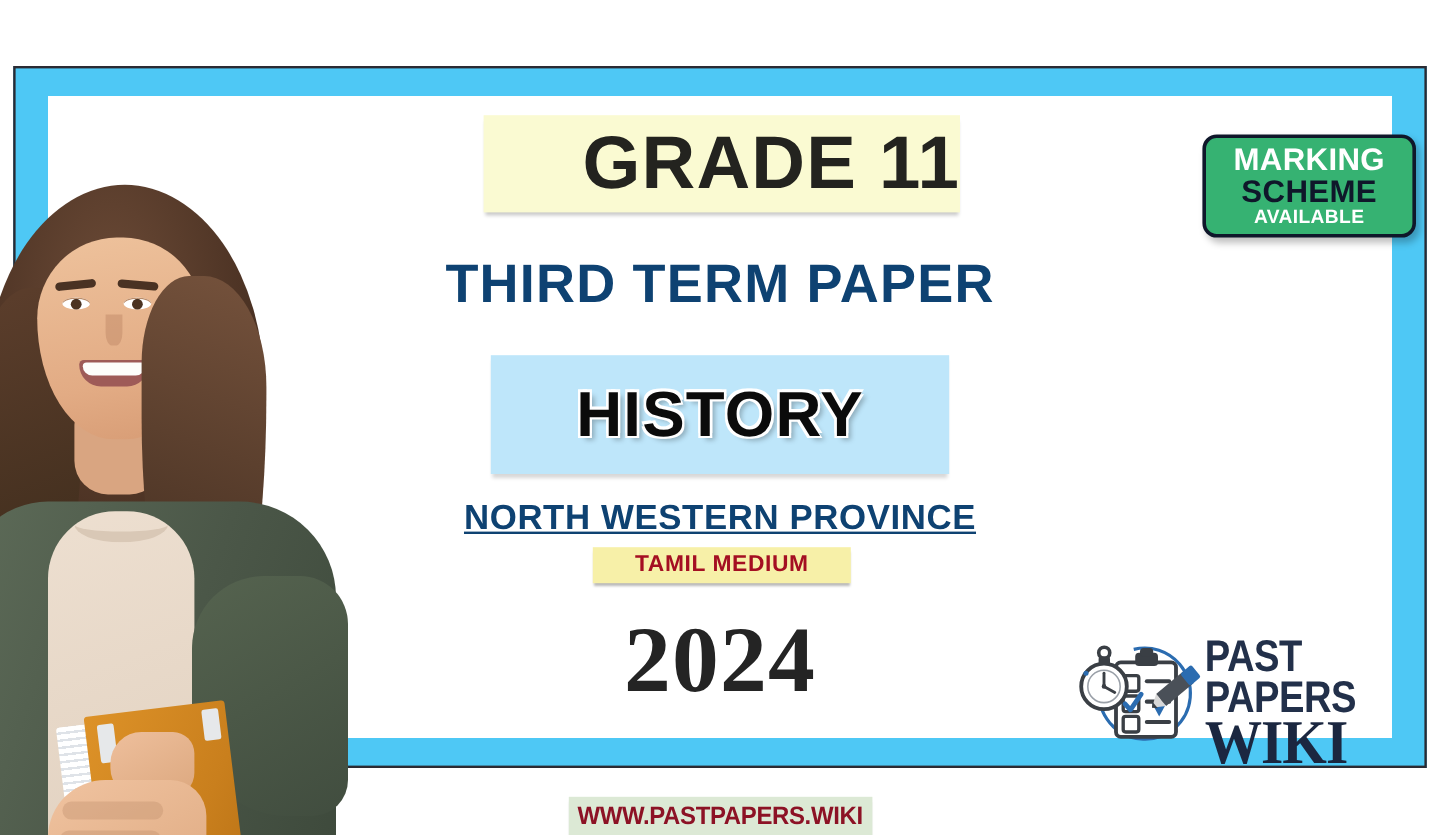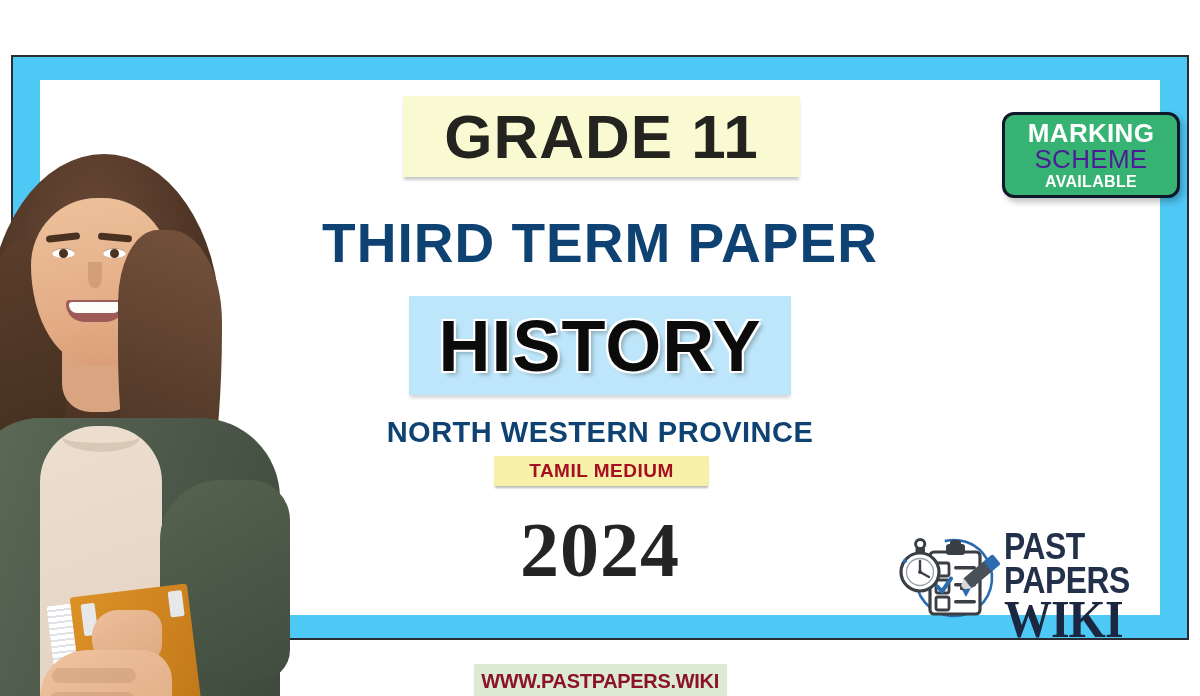--- a/index.html
+++ b/index.html
@@ -179,62 +179,63 @@
     border-radius:26px 18px 20px 24px;
     z-index:3;
   }
 
   
   .grade-box {
     position:absolute; left:403px; top:96px;
     width:397px; height:81px;
     background:#FAFAD2;
     box-shadow:0 4px 3px -1px rgba(0,0,0,0.22);
-    display:flex; align-items:center; justify-content:center;
+    display:flex; align-items:center; justify-content:flex-end;
     z-index:4;
   }
   .grade-text {
     font-size:62px; font-weight:bold; color:#23231f;
     letter-spacing:1px; line-height:1;
   }
 
   
   .term-text {
     position:absolute; left:0; top:211px; width:1200px;
     text-align:center;
-    font-size:55px; font-weight:bold;
+    font-size:45px; font-weight:bold;
     color:#0E4272; letter-spacing:1px;
     z-index:4;
   }
 
   
   .subject-box {
     position:absolute; left:409px; top:296px;
     width:382px; height:99px;
     background:#BEE6FA;
     box-shadow:0 4px 3px -1px rgba(0,0,0,0.16);
     display:flex; align-items:center; justify-content:center;
     z-index:4;
   }
   .subject-text {
-    font-size:72px; font-weight:bold; color:#0b0b0b;
+    font-size:53px; font-weight:bold; color:#0b0b0b;
     letter-spacing:1px; line-height:1;
     text-shadow:
       -2px -2px 0 #ffffff, 2px -2px 0 #ffffff,
       -2px  2px 0 #ffffff, 2px  2px 0 #ffffff,
        4px  4px 4px rgba(0,0,0,0.25);
   }
 
   
   .province-text {
     position:absolute; left:0; top:416px; width:1200px;
     text-align:center;
     font-size:29px; font-weight:bold;
     color:#0E4272; letter-spacing:0.5px;
     z-index:4;
+    text-decoration:underline;
   }
 
   
   .medium-box {
     position:absolute; left:494px; top:456px;
     width:215px; height:30px;
     background:#F7F0A8;
     box-shadow:0 3px 2px -1px rgba(0,0,0,0.28);
     display:flex; align-items:center; justify-content:center;
     z-index:4;
@@ -261,21 +262,21 @@
     background:#36B272;
     border:3px solid #0f172a;
     border-radius:12px;
     box-shadow:3px 4px 6px rgba(0,0,0,0.25);
     display:flex; flex-direction:column;
     align-items:center; justify-content:center;
     z-index:8;
     text-align:center;
   }
   .ms-l1 { font-size:26px; font-weight:bold; color:#ffffff; line-height:1.02; letter-spacing:0.3px; }
-  .ms-l2 { font-size:26px; font-weight:normal; color:#4c1d95; line-height:1.02; letter-spacing:0.3px; }
+  .ms-l2 { font-size:26px; font-weight:bold; color:#0f172a; line-height:1.02; letter-spacing:0.3px; }
   .ms-l3 { font-size:16px; font-weight:bold; color:#ffffff; line-height:1.1; letter-spacing:0.3px; }
 
   
   .ppw-logo {
     position:absolute; left:898px; top:530px;
     width:272px; height:100px;
     z-index:5;
     display:flex; align-items:flex-start;
   }
   .ppw-mark { position:relative; width:104px; height:96px; flex:none; }

